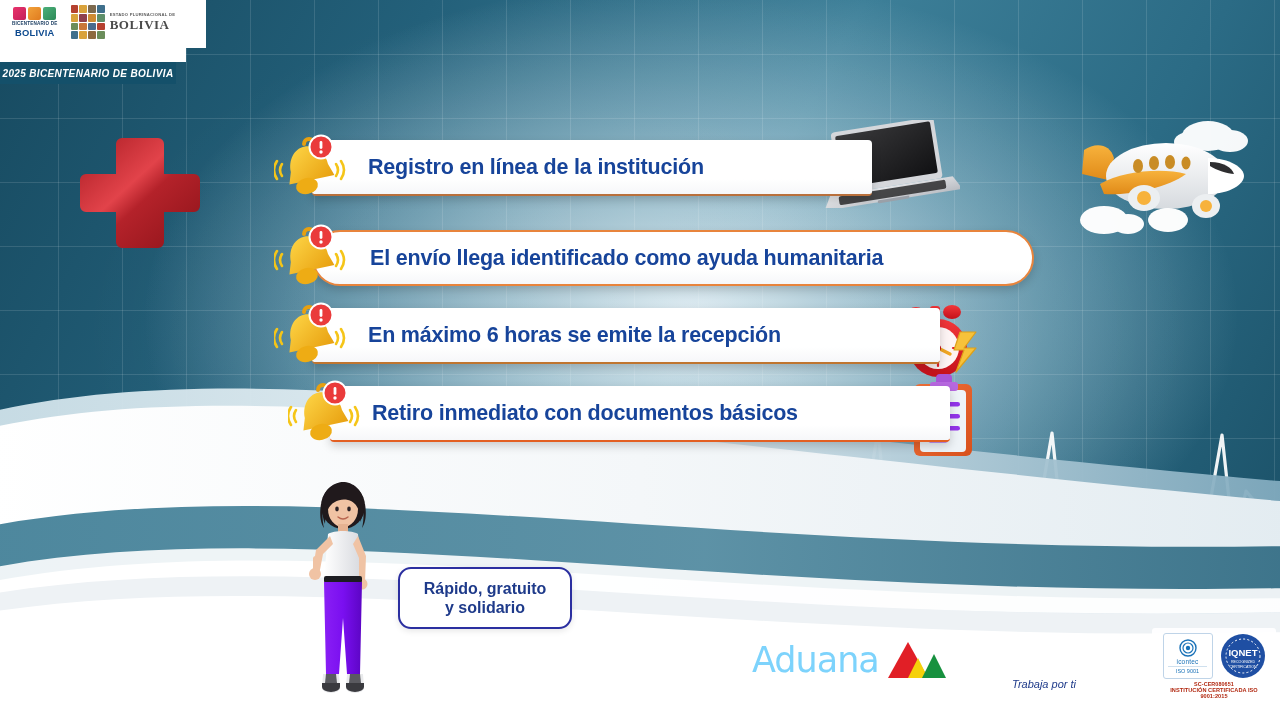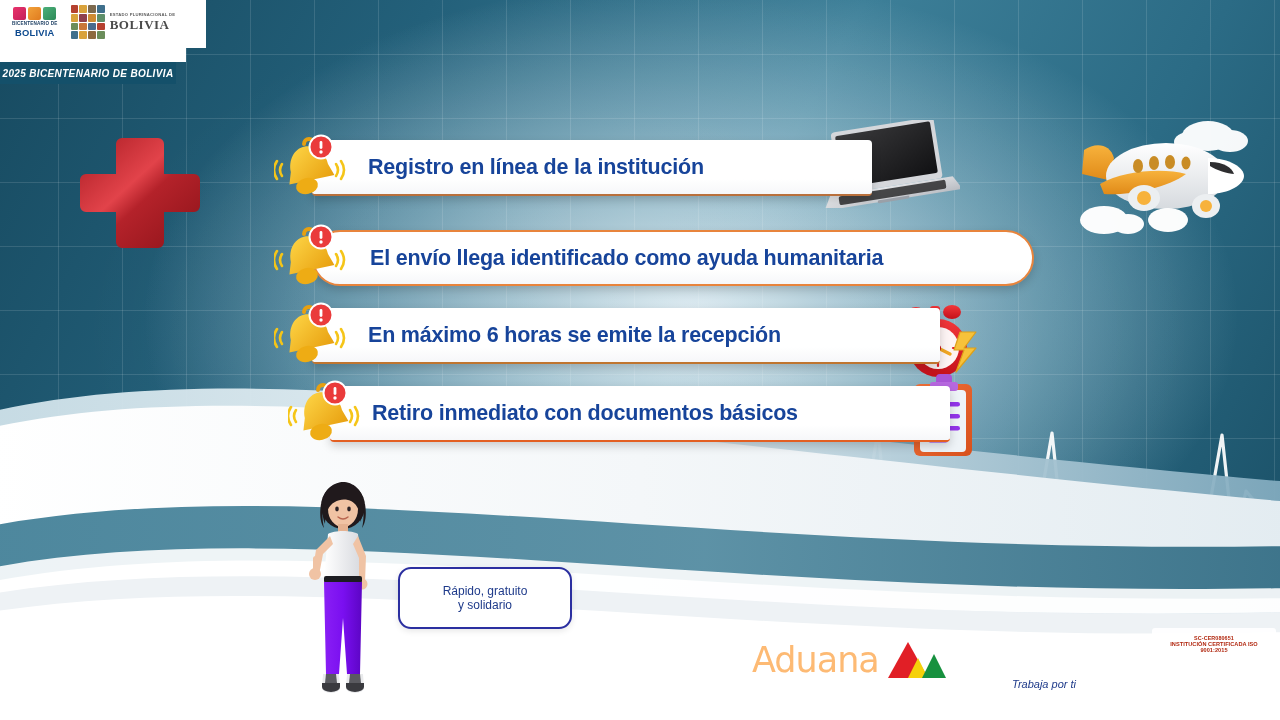--- a/index.html
+++ b/index.html
@@ -117,26 +117,26 @@
   .woman { position:absolute; left:286px; top:478px; width:114px; height:232px; }
 
   
   .callout {
     position:absolute; left:398px; top:567px; width:174px; height:62px;
     border:2px solid #2b2fa0; border-radius:13px;
     background:rgba(255,255,255,.96);
     display:flex; flex-direction:column; align-items:center; justify-content:center;
     box-shadow:0 2px 6px rgba(0,0,0,.10);
   }
-  .callout div { font-size:12px; font-weight:400; color:#1e3a8a; line-height:1.2; text-align:left; }
+  .callout div { font-size:16px; font-weight:700; color:#1e3a8a; line-height:1.2; text-align:left; }
 
   
   .aduana { position:absolute; left:752px; top:640px; width:330px; height:62px; }
   .aduana-row { display:flex; align-items:center; gap:7px; }
-  .aduana-word { font-size:35px; font-weight:400; color:#fdba74; letter-spacing:-1px; font-family:"DejaVu Sans", sans-serif; }
+  .aduana-word { font-size:35px; font-weight:400; color:#7dd3fc; letter-spacing:-1px; font-family:"DejaVu Sans", sans-serif; }
   .aduana-tag { text-align:right; font-size:11px; color:#1e3a8a; margin-top:-2px; padding-right:6px; font-style:italic; }
 
   
   .certs {
     position:absolute; left:1152px; top:628px; width:124px; height:86px;
     background:rgba(255,255,255,.92); border-radius:3px;
     padding:5px 4px 3px; text-align:center;
   }
   .cert-row { display:flex; align-items:center; justify-content:center; gap:7px; }
   .icontec {
@@ -532,17 +532,35 @@
       <svg width="62" height="40" viewBox="0 0 62 40">
         <path d="M2,38 L22,2 L42,38 Z" fill="#e11f26"></path>
         <path d="M22,38 L32,18 L42,38 Z" fill="#f5d10a"></path>
         <path d="M36,38 L48,14 L60,38 Z" fill="#17913f"></path>
       </svg>
     </div>
     <div class="aduana-tag">Trabaja por ti</div>
   </div>
 
   <div class="certs">
+    <div class="cert-row">
+      <div class="icontec">
+        <svg width="18" height="18" viewBox="0 0 18 18">
+          <circle cx="9" cy="9" r="8" fill="none" stroke="#1a72b8" stroke-width="1.4"></circle>
+          <circle cx="9" cy="9" r="5" fill="none" stroke="#1a72b8" stroke-width="1.2"></circle>
+          <circle cx="9" cy="9" r="2.2" fill="#1a72b8"></circle>
+        </svg>
+        <span class="icontec-name">icontec</span>
+        <span class="icontec-iso">ISO 9001</span>
+      </div>
+      <svg class="iqnet" viewBox="0 0 46 46">
+        <circle cx="23" cy="23" r="22" fill="#1f4fa3"></circle>
+        <circle cx="23" cy="23" r="17" fill="none" stroke="#ffffff" stroke-width="1" stroke-dasharray="2 2.2"></circle>
+        <text x="23" y="23" text-anchor="middle" fill="#ffffff" font-size="9.5" font-weight="bold" font-family="Liberation Sans, sans-serif">IQNET</text>
+        <text x="23" y="30" text-anchor="middle" fill="#ffffff" font-size="3.6" font-family="Liberation Sans, sans-serif">RECOGNIZED</text>
+        <text x="23" y="35" text-anchor="middle" fill="#ffffff" font-size="3.6" font-family="Liberation Sans, sans-serif">CERTIFICATION</text>
+      </svg>
+    </div>
     <div class="cert-code">SC-CER080651</div>
     <div class="cert-line">INSTITUCIÓN CERTIFICADA ISO 9001:2015</div>
   </div>
 
 </div>
 
 </body></html>

